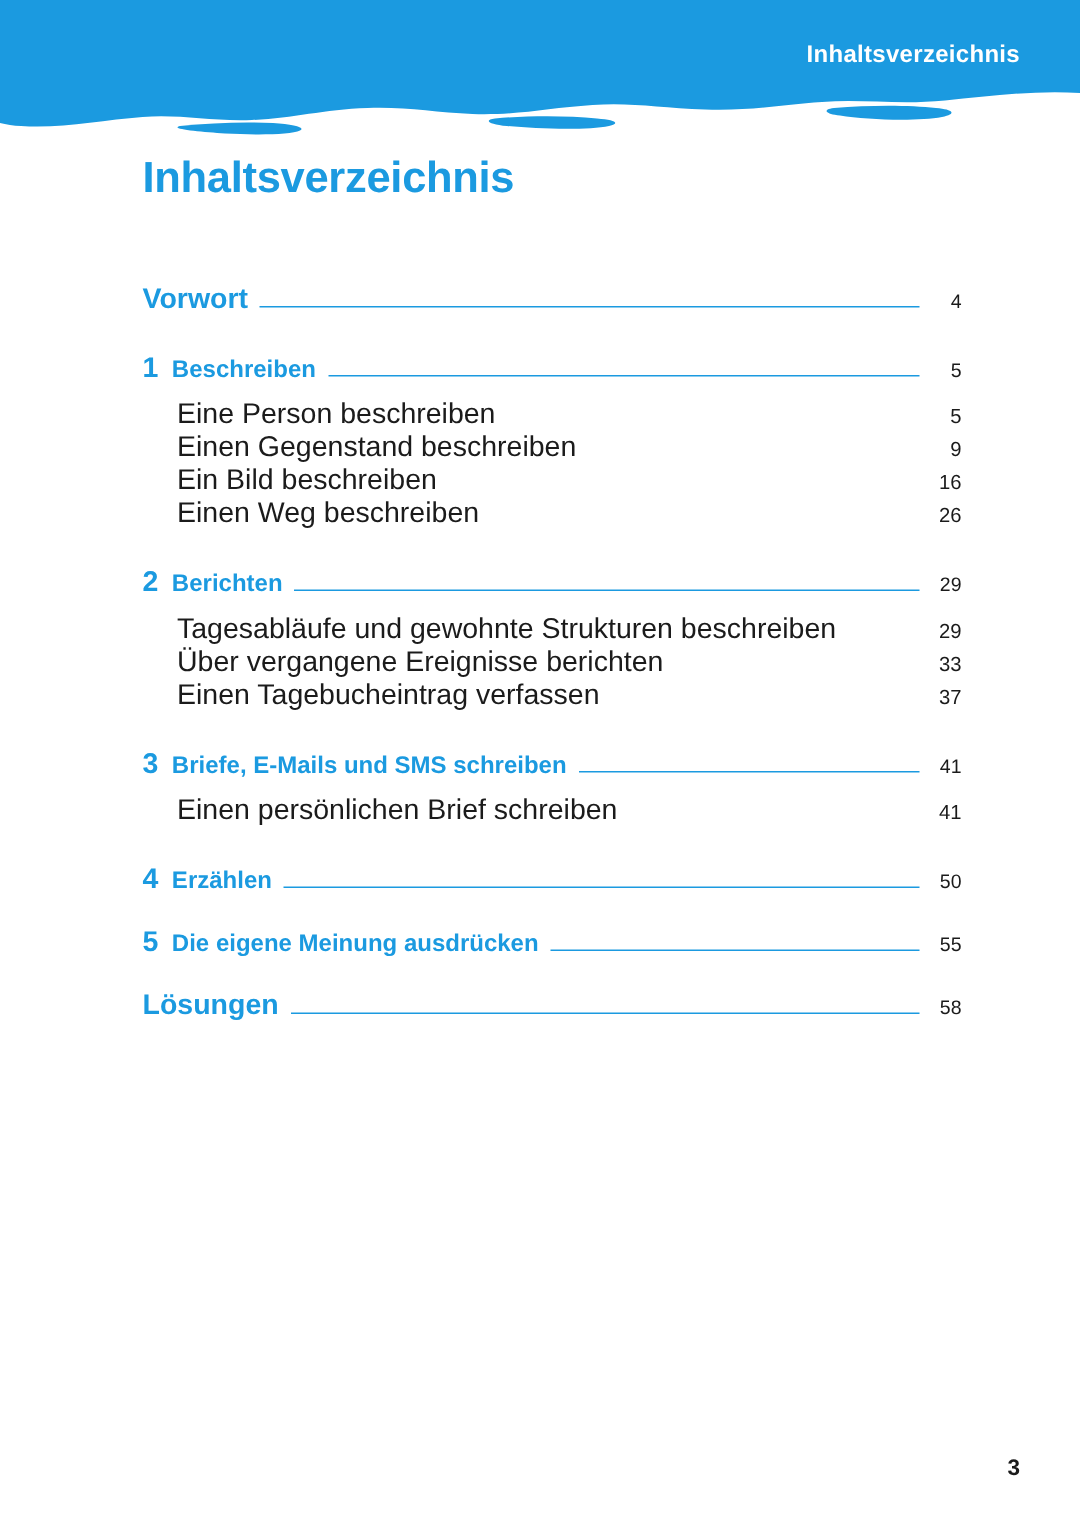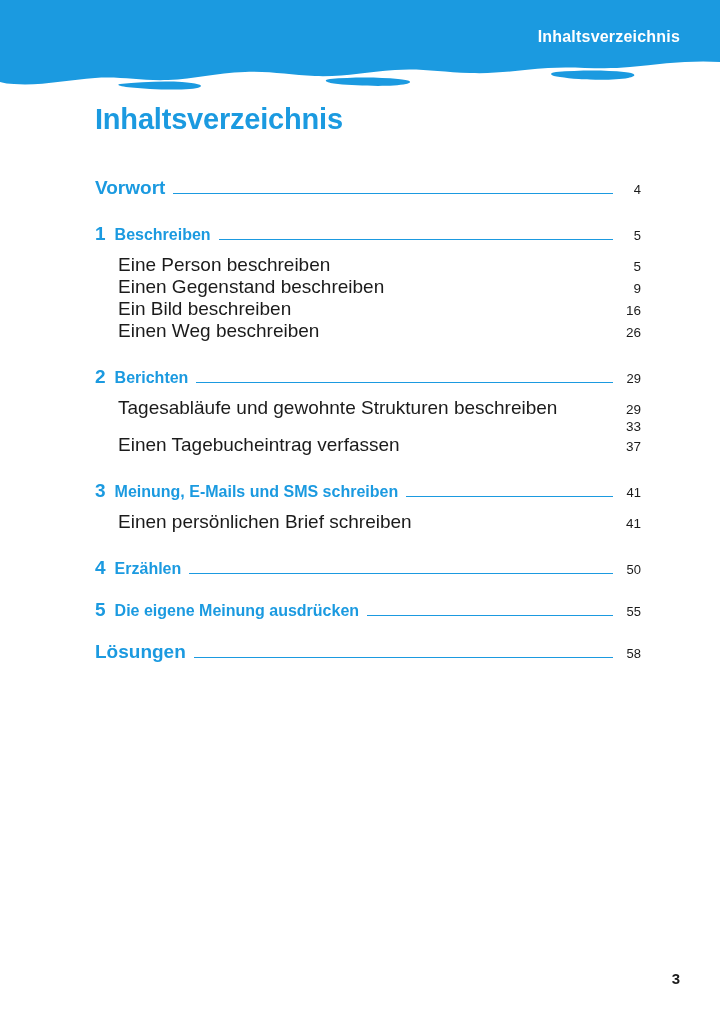--- a/index.html
+++ b/index.html
@@ -45,21 +45,21 @@
     left: 95px;
     color: #1b9ae0;
     font-size: 29px;
     font-weight: bold;
     letter-spacing: -0.2px;
   }
 
   
   .toc {
     position: absolute;
-    top: 175px;
+    top: 187px;
     left: 95px;
     width: 546px;
   }
 
   .toc-entry {
     display: flex;
     align-items: baseline;
     width: 100%;
   }
 
@@ -214,34 +214,35 @@
   </div>
 
   <div class="gap-s"></div>
 
   <div class="toc-entry lvl-sub">
     <span class="e-label">Tagesabläufe und gewohnte Strukturen beschreiben</span>
     <span class="leader-none"></span>
     <span class="e-page">29</span>
   </div>
   <div class="toc-entry lvl-sub">
+    <span class="e-label">Über vergangene Ereignisse berichten</span>
     <span class="leader-none"></span>
     <span class="e-page">33</span>
   </div>
   <div class="toc-entry lvl-sub">
     <span class="e-label">Einen Tagebucheintrag verfassen</span>
     <span class="leader-none"></span>
     <span class="e-page">37</span>
   </div>
 
   <div class="gap-l"></div>
 
   <div class="toc-entry lvl-chap">
     <span class="e-num">3</span>
-    <span class="e-label">Meinung, E-Mails und SMS schreiben</span>
+    <span class="e-label">Briefe, E-Mails und SMS schreiben</span>
     <span class="leader"></span>
     <span class="e-page">41</span>
   </div>
 
   <div class="gap-s"></div>
 
   <div class="toc-entry lvl-sub">
     <span class="e-label">Einen persönlichen Brief schreiben</span>
     <span class="leader-none"></span>
     <span class="e-page">41</span>

